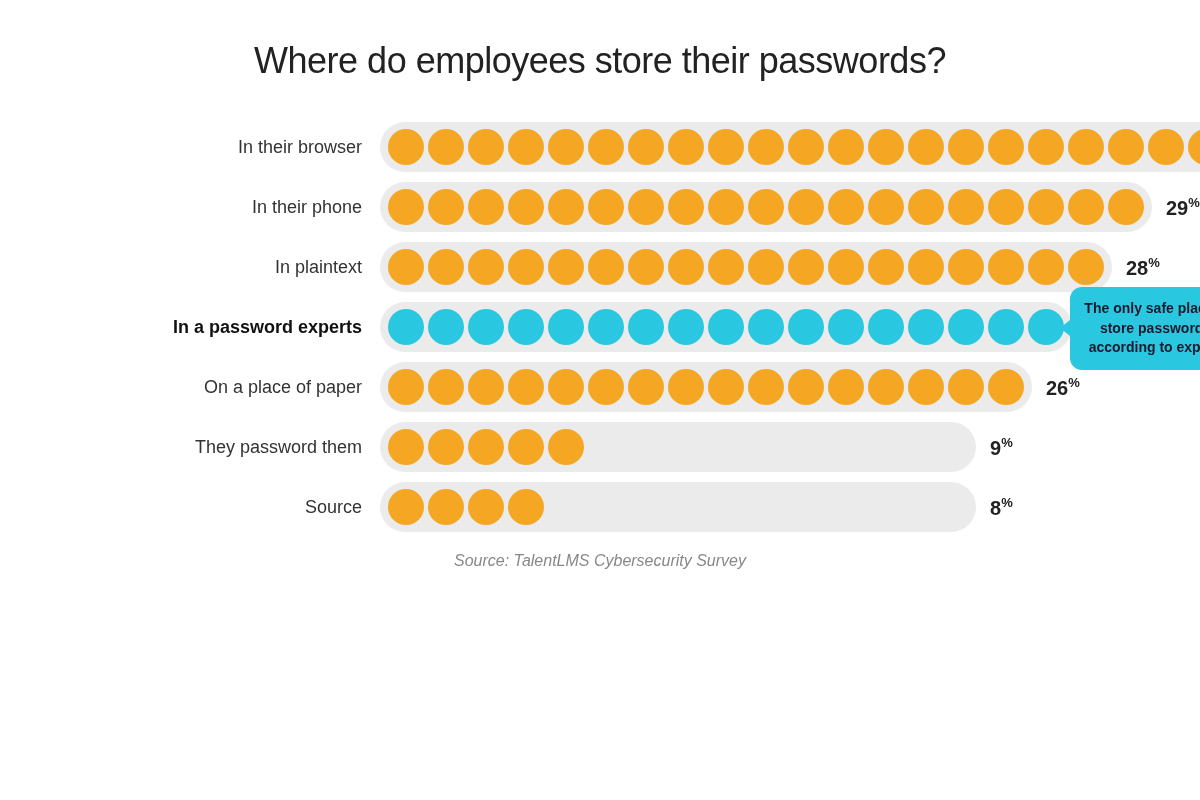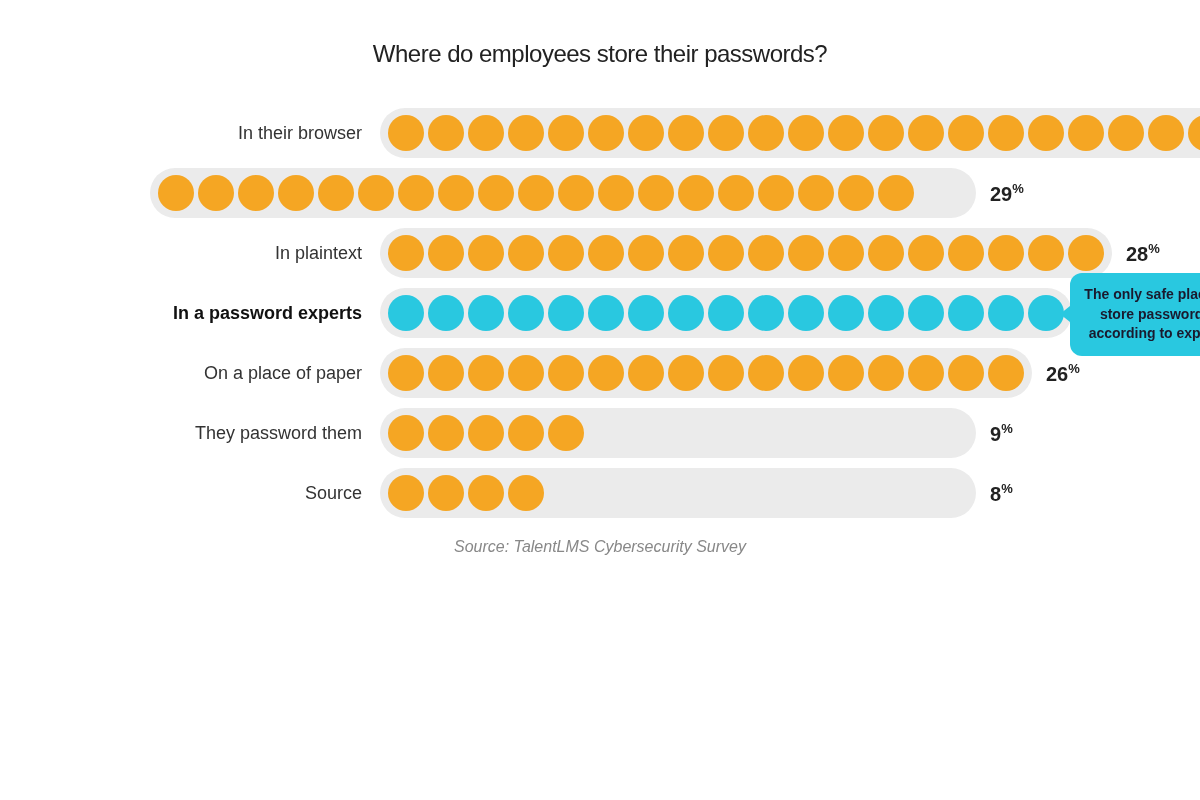--- a/index.html
+++ b/index.html
@@ -10,21 +10,21 @@
       height: 800px;
       overflow: hidden;
       display: flex;
       flex-direction: column;
       align-items: center;
       justify-content: flex-start;
       padding: 40px 60px 20px 60px;
     }
 
     h1 {
-      font-size: 24px;
+      font-size: 36px;
       font-weight: 400;
       color: #222;
       margin-bottom: 40px;
       text-align: center;
       letter-spacing: -0.5px;
     }
 
     .chart-container {
       width: 100%;
       max-width: 900px;
@@ -159,20 +159,21 @@
           <div class="dot orange"></div>
           <div class="dot orange"></div>
           <div class="dot orange"></div>
           <div class="dot orange"></div>
           <div class="dot orange"></div>
           <div class="dot orange"></div>
         </div>
       </div>
     </div>
     <div class="bar-row">
+      <div class="bar-label">In their phone</div>
       <div class="bar-track">
         <div class="dots-container">
           <div class="dot orange"></div>
           <div class="dot orange"></div>
           <div class="dot orange"></div>
           <div class="dot orange"></div>
           <div class="dot orange"></div>
           <div class="dot orange"></div>
           <div class="dot orange"></div>
           <div class="dot orange"></div>

